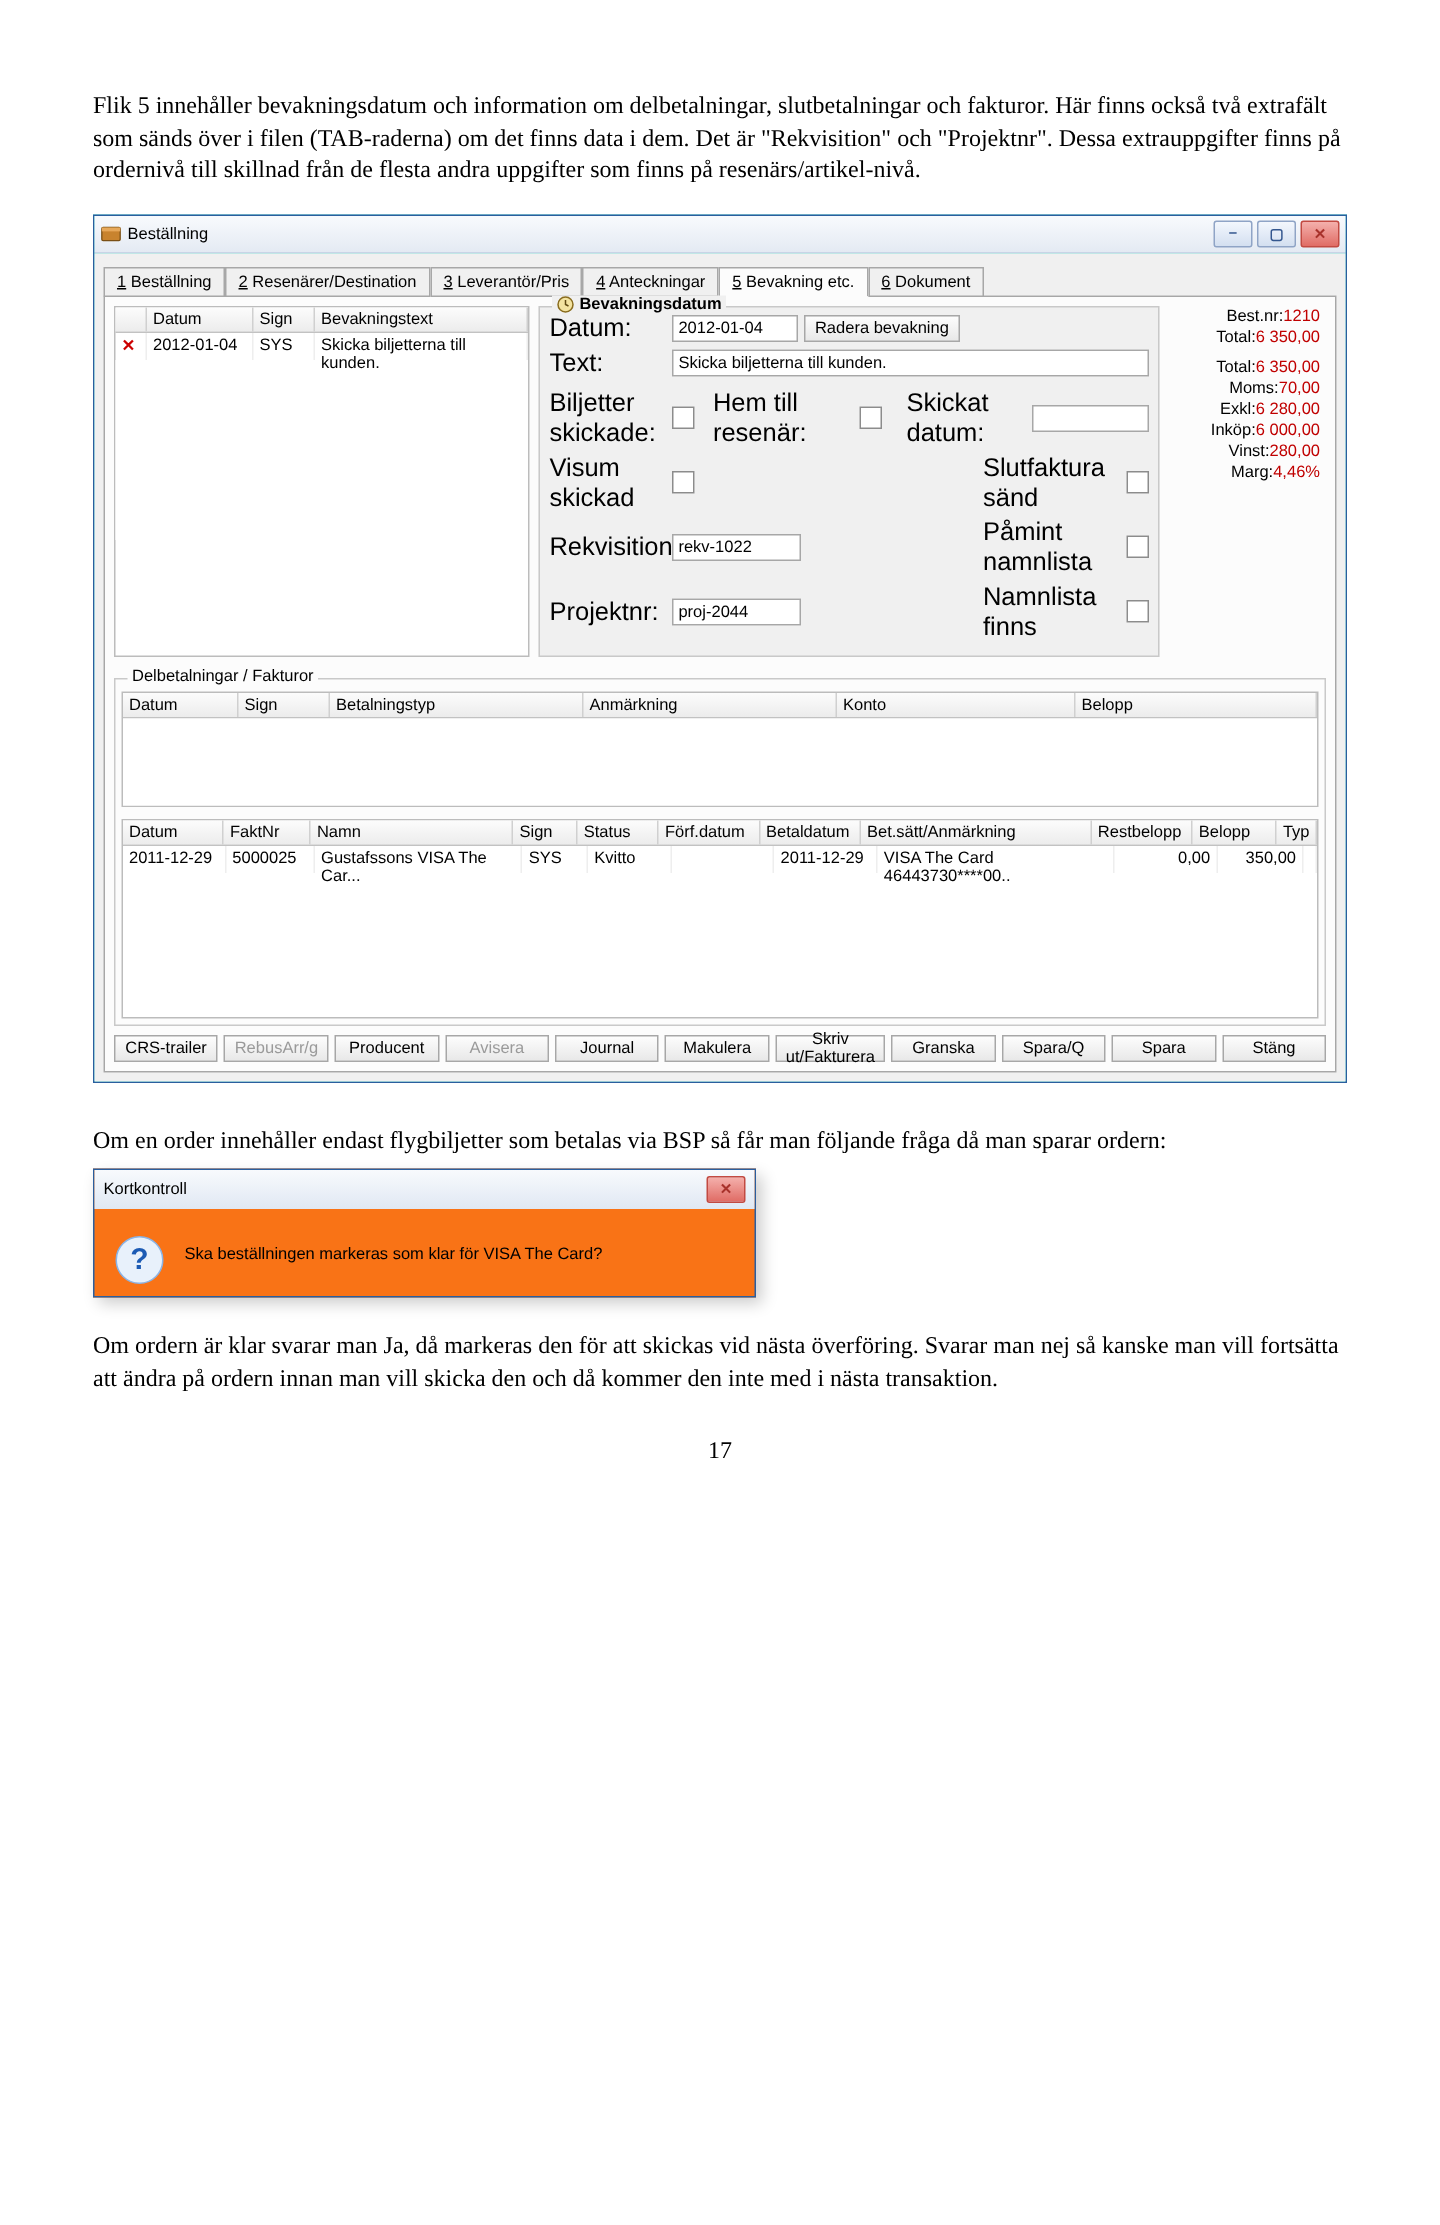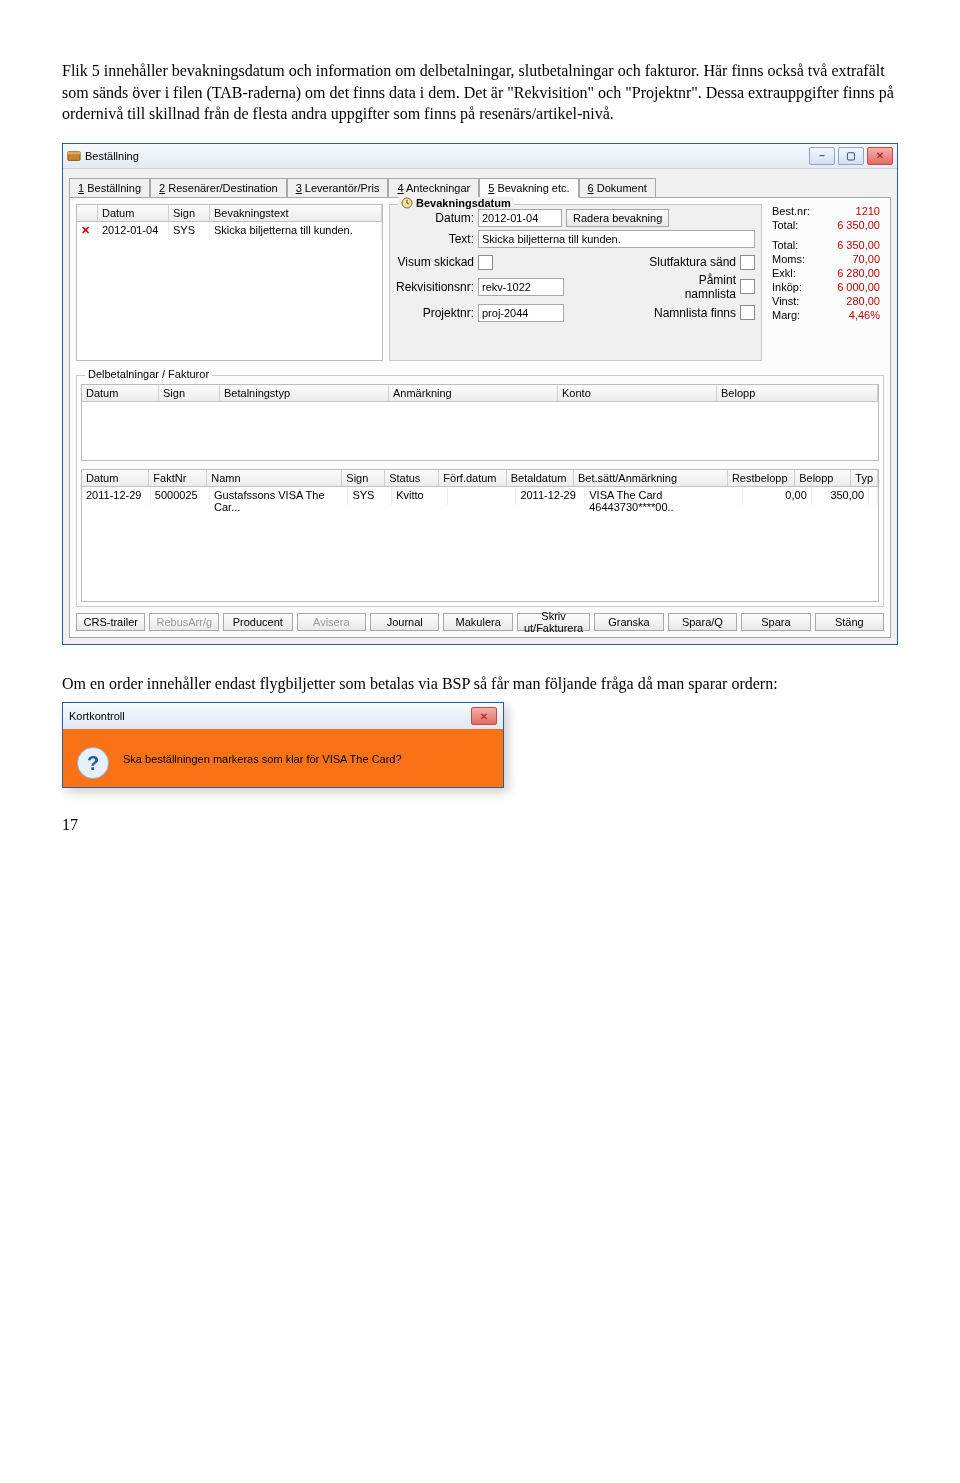--- a/index.html
+++ b/index.html
@@ -24,42 +24,42 @@
 .grid-box{border:1px solid #bcbcbc;background:#fff}
 .grid-head{display:flex;background:linear-gradient(#fcfcfc,#ececec);border-bottom:1px solid #c2c2c2}
 .grid-head .cell{padding:2px 4px;border-right:1px solid #d0d0d0;font-size:11px}
 .grid-row{display:flex}
 .grid-row .cell{padding:2px 4px;border-right:1px solid #eee;font-size:11px;height:14px}
 .x-icon{color:#c00;font-weight:bold}
 .frame{border:1px solid #c9c9c9;background:#f0f0f0;padding:4px 6px 6px 6px;position:relative}
 .frame-title{position:absolute;top:-8px;left:8px;background:#f0f0f0;padding:0 3px;font-size:11px;font-weight:bold;display:flex;align-items:center;gap:3px}
 .frame-title .clock-ico{width:12px;height:12px}
 .field-row{display:flex;align-items:center;margin-bottom:3px;gap:4px}
-.field-label{font-size:12px;text-align:right}
+.field-label{font-size:17px;}
 .text-input{border:1px solid #a7a7a7;background:#fff;height:16px;padding:0 3px;font-size:11px;font-family:inherit}
 .btn{border:1px solid #a7a7a7;background:linear-gradient(#fdfdfd,#e8e8e8);padding:1px 6px;font-size:11px;height:18px;display:inline-flex;align-items:center}
 .btn[disabled]{color:#9a9a9a}
 .chk{width:13px;height:13px;border:1px solid #8c8c8c;background:#fff;display:inline-flex;align-items:center;justify-content:center;font-size:10px;line-height:1}
 .summary-box{background:#fcfcfc;font-size:11px}
-.summary-box .srow{display:flex;justify-content:space-between;padding:1px 4px}
+.summary-box .srow{display:flex;justify-content:flex-end;padding:1px 4px}
 .summary-box .v{color:#c00000;text-align:right}
 .fieldset2{border:1px solid #c9c9c9;padding:8px 4px 4px 4px;position:relative;margin-top:14px;background:#fcfcfc}
 .fieldset2-title{position:absolute;top:-8px;left:8px;background:#fcfcfc;padding:0 3px;font-size:11px}
 .grid2-body{height:58px;background:#fff}
 .grid3-body{height:96px;background:#fff}
 .bottom-bar{display:flex;gap:4px;margin-top:6px}
 .bottom-bar .btn{flex:1;justify-content:center;}
 .bottom-bar .btn.nou{text-decoration:none}
 .dialog{border:1px solid #2a5e9e;background:#f97316;font-family:Tahoma,Verdana,sans-serif;font-size:11px;width:440px;margin:8px 0 22px 0;box-shadow:4px 4px 10px rgba(0,0,0,0.2)}
 .dtitle{display:flex;align-items:center;background:linear-gradient(#f8fafd,#e0e8f3);padding:4px 6px}
 .dbody{padding:18px 14px 8px 14px;display:flex;gap:14px;align-items:flex-start}
 .q-icon{width:30px;height:30px;border-radius:50%;background:#e8f1fb;border:1px solid #8ab4e6;display:flex;align-items:center;justify-content:center;color:#1c5bb4;font-size:20px;font-weight:bold}
 .dbuttons{display:flex;justify-content:center;gap:8px;padding:6px 0 12px 0}
 .dbuttons .btn{min-width:80px;justify-content:center;text-decoration:underline}
-.page-num{text-align:left;margin-top:28px;font-size:16px}
+.page-num{text-align:center;margin-top:28px;font-size:16px}
 .red-close{background:linear-gradient(#f4b0ac,#e06c65);border-color:#c24a42}
 </style>
 </head>
 <body>
 
 <div class="page">
 
 <p class="mb-gap">Flik 5 innehåller bevakningsdatum och information om delbetalningar, slutbetalningar och fakturor. Här finns också två extrafält som sänds över i filen (TAB-raderna) om det finns data i dem. Det är "Rekvisition" och "Projektnr". Dessa extrauppgifter finns på ordernivå till skillnad från de flesta andra uppgifter som finns på resenärs/artikel-nivå.</p>
 
 <div class="app-window">
@@ -118,20 +118,28 @@
           <div class="field-row">
             <span class="field-label" style="width:78px">Datum:</span>
             <input class="text-input" style="width: 76px;" value="2012-01-04">
             <button class="btn">Radera bevakning</button>
           </div>
           <div class="field-row">
             <span class="field-label" style="width:78px">Text:</span>
             <input class="text-input" style="flex: 1 1 0%;" value="Skicka biljetterna till kunden.">
           </div>
           <div style="height:4px"></div>
+          <div class="field-row">
+            <span class="field-label" style="width:78px">Biljetter skickade:</span>
+            <span class="chk"></span>
+            <span class="field-label" style="width:94px;margin-left:8px">Hem till resenär:</span>
+            <span class="chk"></span>
+            <span class="field-label" style="width:80px;margin-left:12px">Skickat datum:</span>
+            <input class="text-input" style="width: 70px;">
+          </div>
           <div class="field-row">
             <span class="field-label" style="width:78px">Visum skickad</span>
             <span class="chk"></span>
             <span style="flex:1"></span>
             <span class="field-label" style="width:92px">Slutfaktura sänd</span>
             <span class="chk"></span>
           </div>
           <div class="field-row">
             <span class="field-label" style="width:78px">Rekvisitionsnr:</span>
             <input class="text-input" style="width: 78px;" value="rekv-1022">
@@ -255,16 +263,17 @@
     <div class="win-btns" style="margin-left:auto">
       <div class="win-btn close red-close">✕</div>
     </div>
   </div>
   <div class="dbody">
     <div class="q-icon">?</div>
     <div style="padding-top:6px">Ska beställningen markeras som klar för VISA The Card?</div>
   </div>
 </div>
 
+<p>Om ordern är klar svarar man Ja, då markeras den för att skickas vid nästa överföring. Svarar man nej så kanske man vill fortsätta att ändra på ordern innan man vill skicka den och då kommer den inte med i nästa transaktion.</p>
 
 <div class="page-num">17</div>
 
 </div>
 
 </body></html>

